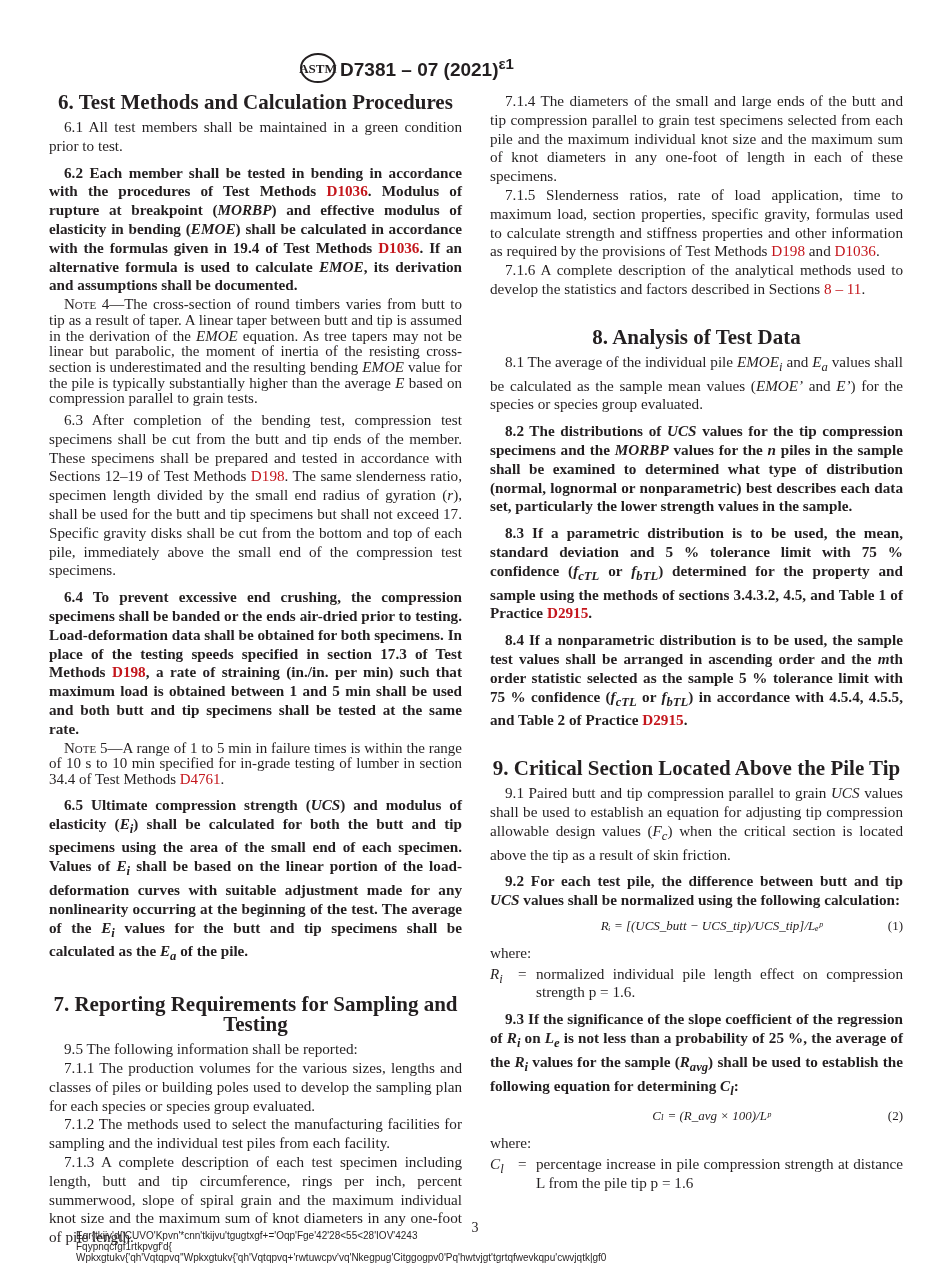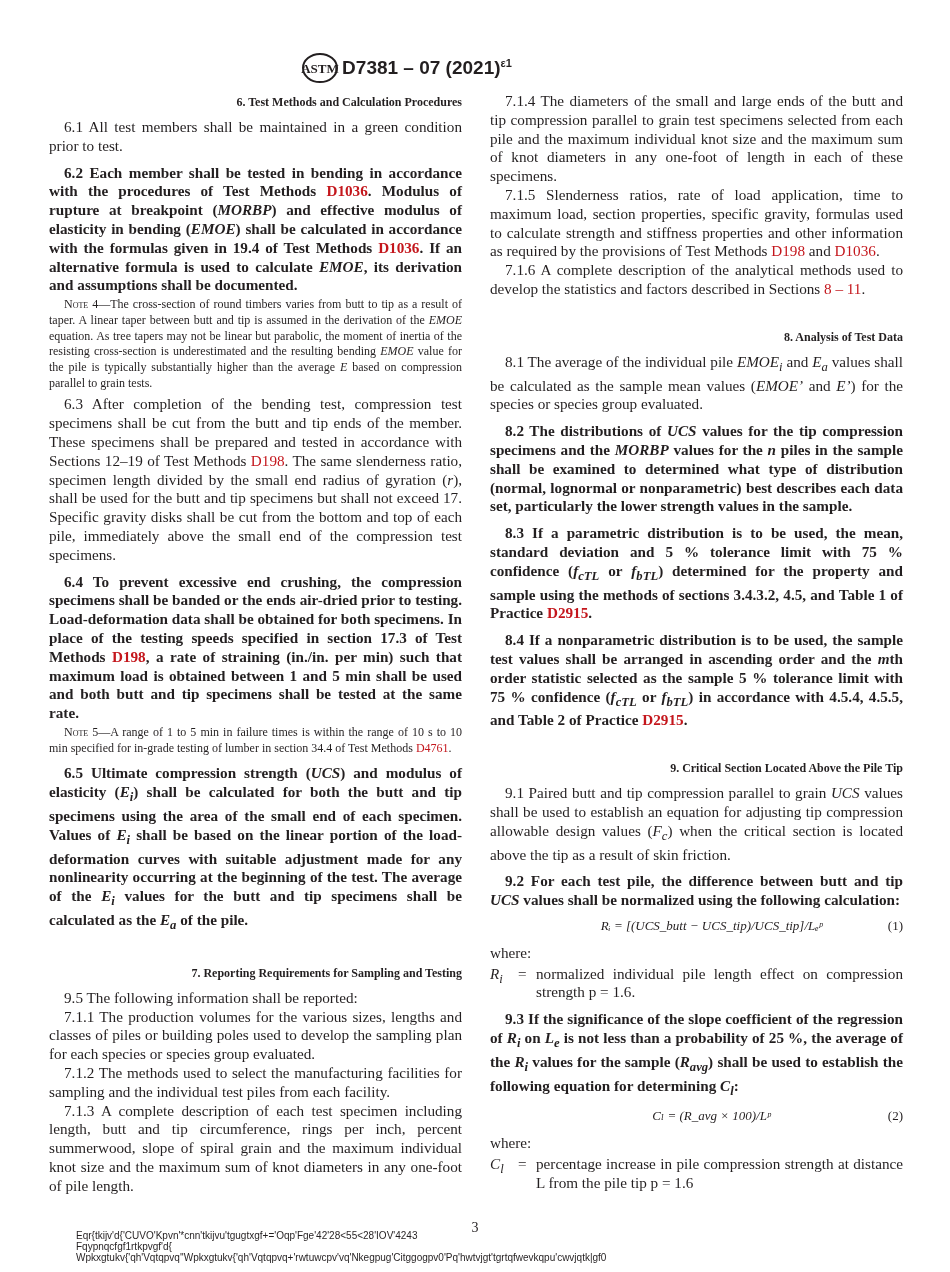--- a/index.html
+++ b/index.html
@@ -1,28 +1,28 @@
 <!DOCTYPE html>
 <html><head>
 <meta charset="utf-8">
 <style>
   html, body { margin:0; padding:0; background:#ffffff; }
   body { width:950px; height:1272px; position:relative; overflow:hidden;
          font-family:"Liberation Serif","DejaVu Serif",serif; color:#231f20; }
   .header { position:absolute; top:52px; left:0; width:812px; display:flex; justify-content:center; align-items:center; gap:2px; }
   .logo { width:40px; height:32px; }
   .doc-id { font-family:"Liberation Sans","DejaVu Sans",sans-serif; font-weight:bold; font-size:19px; color:#231f20; }
-  .doc-id sup { font-size:11px;margin-top:36px; }
+  .doc-id sup { font-size:15px;margin-top:36px; }
   .col { position:absolute; top:92px; width:413px; font-size:15.2px; line-height:18.8px; text-align:justify; }
   .col.left { left:49px; }
   .col.right { left:490px; }
-  h2 { font-size:12px; font-weight:bold; margin:0 0 6px 0; line-height:20px; text-align:right; }
+  h2 { font-size:21px; font-weight:bold; margin:0 0 6px 0; line-height:20px; text-align:center; }
   p { margin:0; text-indent:15px; }
   p.gap { margin-top:8px;font-weight:bold; }
-  .note { font-size:12px; line-height:15.7px; text-indent:15px; margin:2px 0 4px 0; }
+  .note { font-size:15px; line-height:15.7px; text-indent:15px; margin:2px 0 4px 0; }
   .note .sc { font-variant:small-caps; }
   .ref { color:#c4161c; }
   i { font-style:italic; }
   .sec { margin-top:28px; }
   .eq { display:flex; justify-content:flex-end; align-items:center; margin:7px 0 8px 0; font-size:13px; }
   .eq .formula { flex:1; text-align:center; padding-left:60px; font-style:italic; }
   .eq .num { width:30px; text-align:right; }
   .where { margin-top:8px; text-indent:0; }
   .defn { display:flex; margin-top:2px; }
   .defn .sym { width:28px; font-style:italic; }

